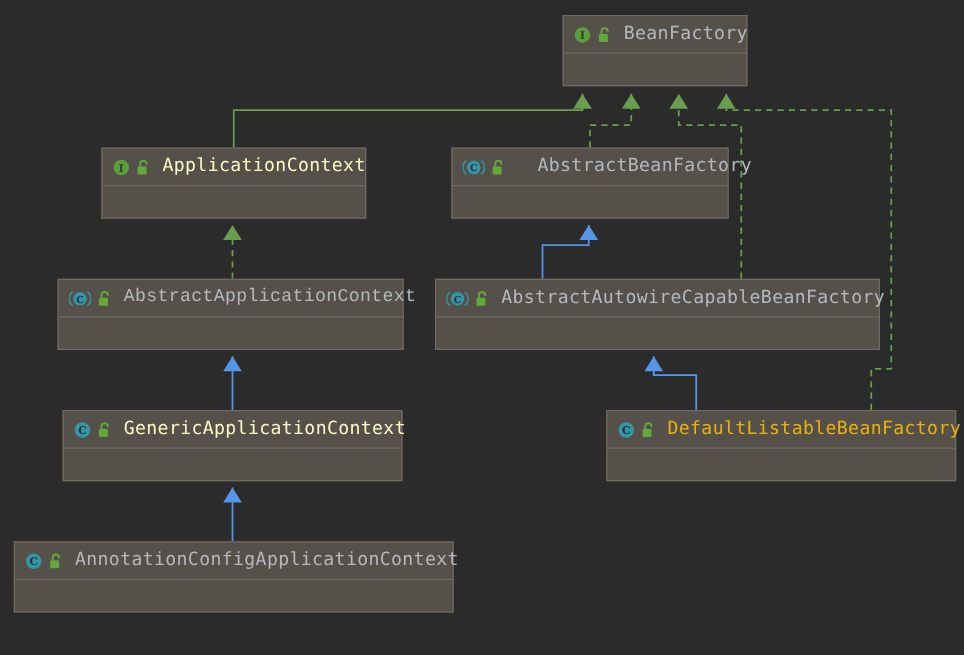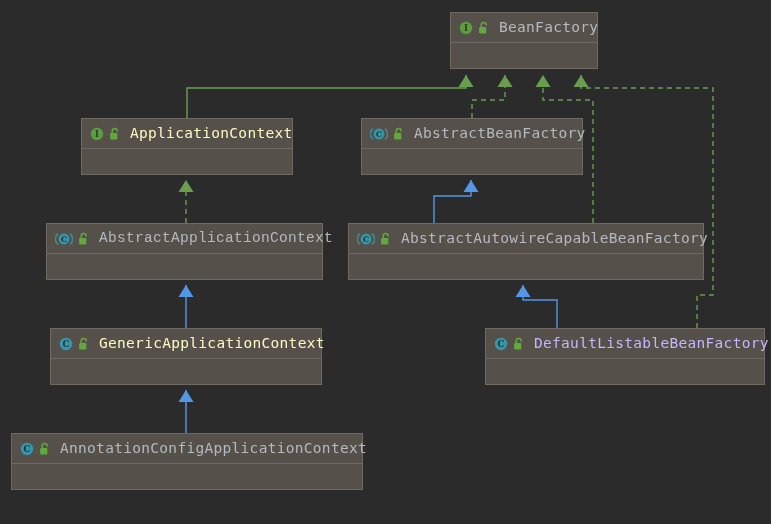--- a/index.html
+++ b/index.html
@@ -131,21 +131,21 @@
             <circle cx="9" cy="7" r="5.4" fill="#3596a8"></circle>
             <text x="9" y="10.1" text-anchor="middle" font-size="7.6" font-weight="bold" font-family="DejaVu Serif, serif" fill="#20323a">C</text>
           </svg>
         </span>
         <span class="icon">
           <svg width="12" height="14" viewBox="0 0 12 14">
             <path d="M3.2 6.2 V4.1 a2.5 2.5 0 0 1 5 0" stroke="#62a83a" stroke-width="1.5" fill="none" stroke-linecap="round"></path>
             <rect x="1.1" y="6.1" width="7.2" height="6.4" rx="1" fill="#62a83a"></rect>
           </svg>
         </span>
-        <span class="label" style="color: rgb(180, 185, 191);">AbstractBeanFactory</span>
+        <span class="label" style="color: rgb(180, 185, 191); margin-left: 16px;">AbstractBeanFactory</span>
       </div>
       <div class="body"></div>
     </div>
     <div class="node" style="left: 46px; top: 223px; width: 277px; height: 57px; background: rgb(85, 81, 74); border-color: rgb(110, 106, 98);">
       <div class="title-row" style="border-bottom-color: rgb(110, 106, 98);">
         <span class="icon">
           <svg width="18" height="14" viewBox="0 0 18 14">
             <path d="M3.1 1.6 A6.6 6.6 0 0 0 3.1 12.4" stroke="#3596a8" stroke-width="1.5" fill="none" opacity="0.85"></path>
             <path d="M14.9 1.6 A6.6 6.6 0 0 1 14.9 12.4" stroke="#3596a8" stroke-width="1.5" fill="none" opacity="0.85"></path>
             <circle cx="9" cy="7" r="5.4" fill="#3596a8"></circle>
@@ -207,21 +207,21 @@
             <circle cx="7" cy="7" r="6.2" fill="#3596a8"></circle>
             <text x="7" y="10.4" text-anchor="middle" font-size="8.6" font-weight="bold" font-family="DejaVu Serif, serif" fill="#20323a">C</text>
           </svg>
         </span>
         <span class="icon">
           <svg width="12" height="14" viewBox="0 0 12 14">
             <path d="M3.2 6.2 V4.1 a2.5 2.5 0 0 1 5 0" stroke="#62a83a" stroke-width="1.5" fill="none" stroke-linecap="round"></path>
             <rect x="1.1" y="6.1" width="7.2" height="6.4" rx="1" fill="#62a83a"></rect>
           </svg>
         </span>
-        <span class="label" style="color: #c4b5fd;">DefaultListableBeanFactory</span>
+        <span class="label" style="color: #eab308;">DefaultListableBeanFactory</span>
       </div>
       <div class="body"></div>
     </div>
     <div class="node" style="left: 11px; top: 433px; width: 352px; height: 57px; background: rgb(85, 81, 74); border-color: rgb(110, 106, 98);">
       <div class="title-row" style="border-bottom-color: rgb(110, 106, 98);">
         <span class="icon">
           <svg width="14" height="14" viewBox="0 0 14 14">
             <circle cx="7" cy="7" r="6.2" fill="#3596a8"></circle>
             <text x="7" y="10.4" text-anchor="middle" font-size="8.6" font-weight="bold" font-family="DejaVu Serif, serif" fill="#20323a">C</text>
           </svg>

